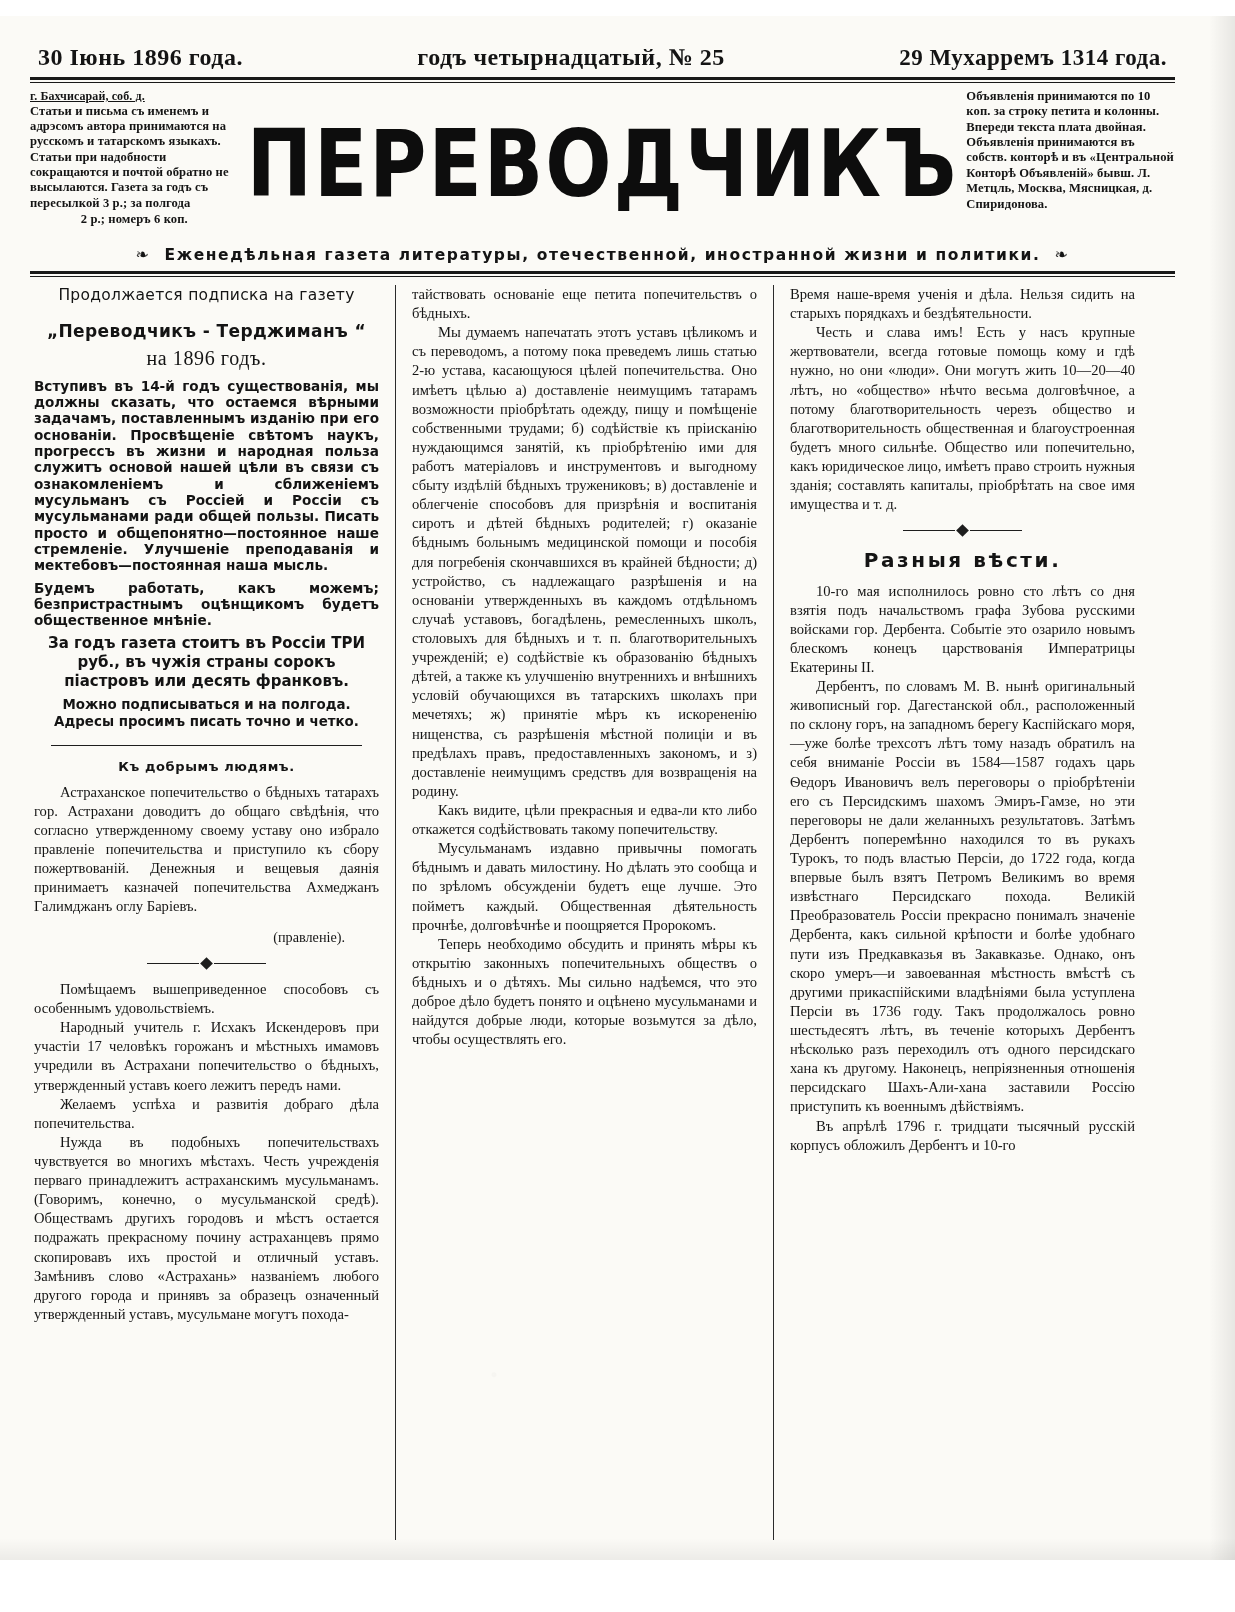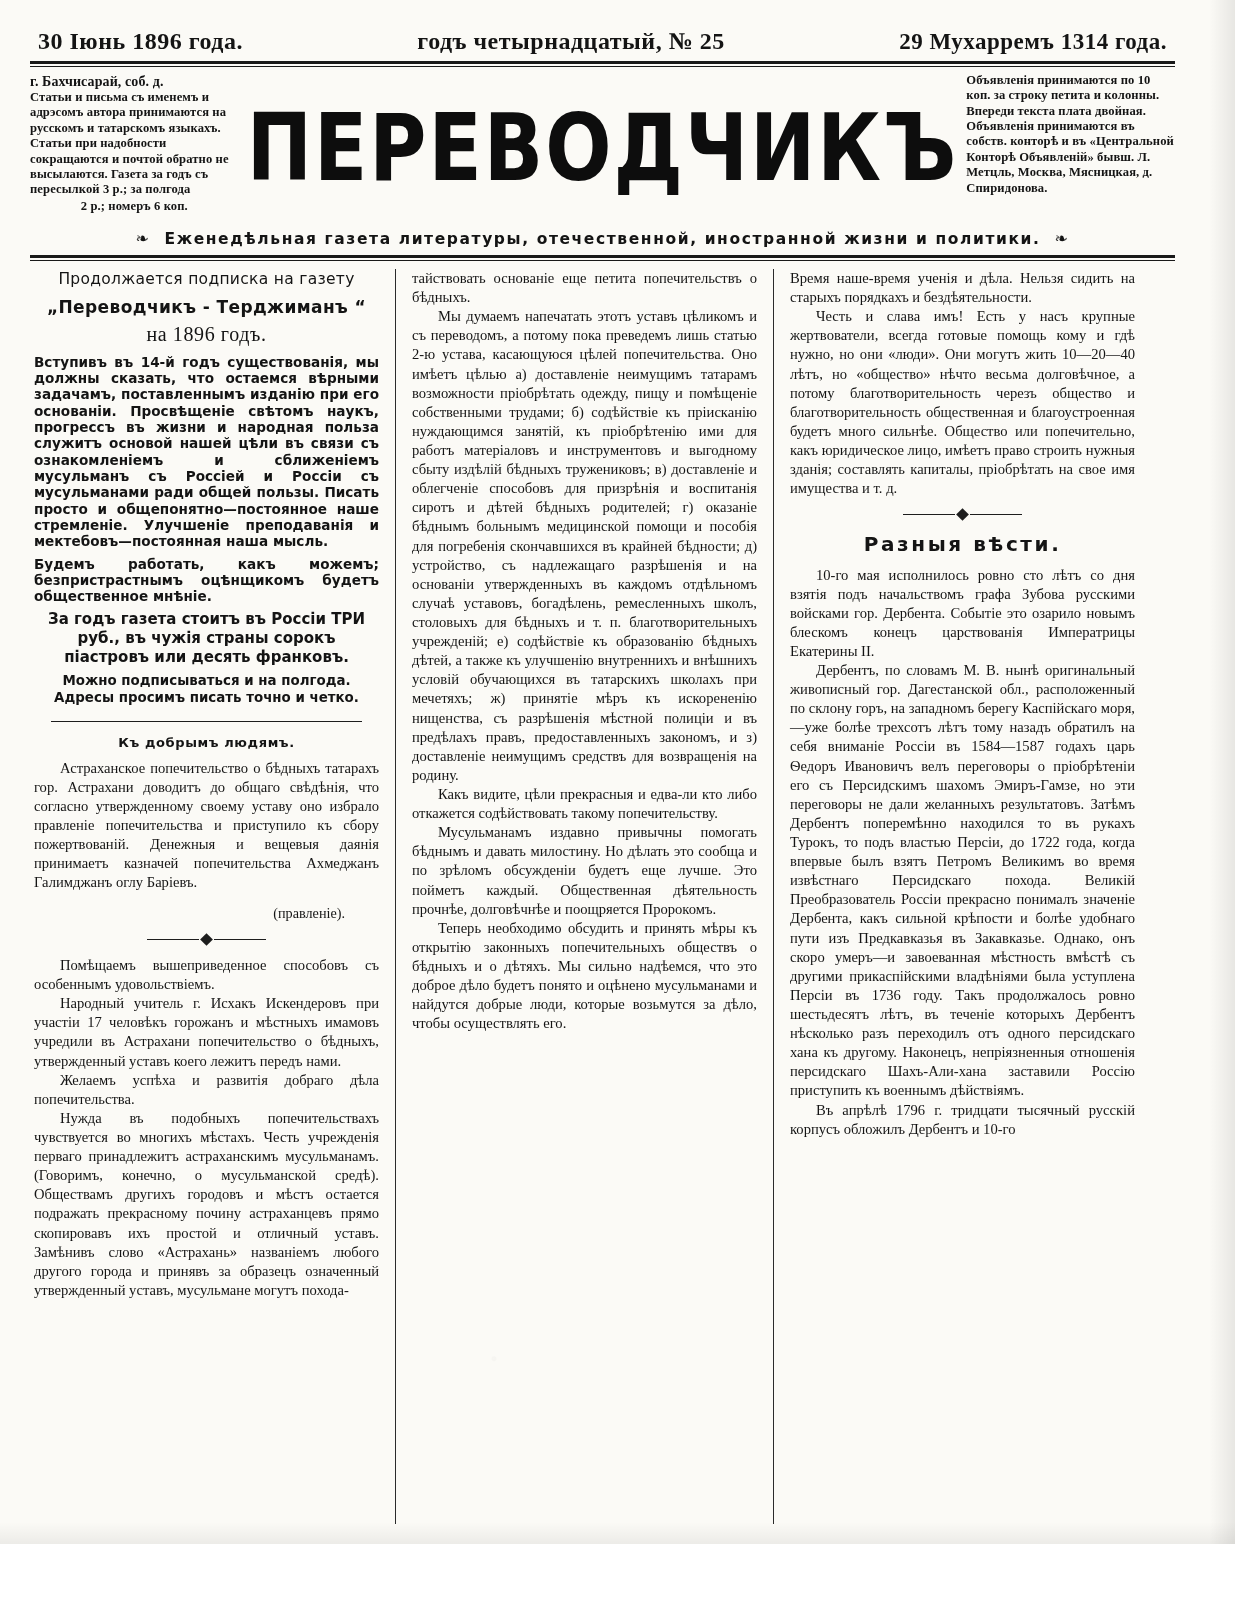--- a/index.html
+++ b/index.html
@@ -10,21 +10,21 @@
   body {
     width: 1235px;
     height: 1612px;
     font-family: "Liberation Serif", "DejaVu Serif", serif;
     color: #141414;
     position: relative;
     overflow: hidden;
   }
   .page {
     position: absolute;
-    left: 0; top: 0;
+    left: 0; top: 16px;
     width: 1235px;
     height: 1544px;
     background: #fbfaf6;
     background-image:
       radial-gradient(circle at 12% 22%, rgba(0,0,0,0.025) 0 2px, transparent 3px),
       radial-gradient(circle at 68% 61%, rgba(0,0,0,0.02) 0 2px, transparent 3px),
       radial-gradient(circle at 40% 88%, rgba(0,0,0,0.02) 0 2px, transparent 3px);
   }
   .sheet {
     position: absolute;
@@ -63,21 +63,21 @@
   .mh-left, .mh-right {
     width: 224px;
     font-size: 12.6px;
     line-height: 1.22;
     font-weight: bold;
     letter-spacing: 0.1px;
   }
   .mh-left { padding-right: 8px; text-align: left; }
   .mh-right { padding-left: 8px; text-align: left; }
   .mh-left p, .mh-right p { margin: 0; }
-  .mh-left .lead { font-size: 14px; }
+  .mh-left .lead { font-size: 12px; text-decoration: underline; }
   .mh-left .price-line { text-align: center; margin-top: 1px; }
   .mh-center {
     flex: 1;
     display: flex;
     align-items: center;
     justify-content: center;
   }
   .logo {
     font-family: "DejaVu Sans", "Liberation Sans", sans-serif;
     font-weight: bold;
@@ -123,21 +123,21 @@
   }
   .col p { margin: 0 0 0 0; text-indent: 26px; }
   .col p.noind { text-indent: 0; }
 
   
   .sub-head {
     text-align: center;
     font-family: "DejaVu Sans", "Liberation Sans", sans-serif;
     font-size: 15.5px;
     letter-spacing: 0.3px;
-    margin-bottom: 7px;
+    margin-bottom: 15px;
   }
   .sub-title {
     text-align: center;
     font-family: "DejaVu Sans", "Liberation Sans", sans-serif;
     font-weight: bold;
     font-size: 17px;
     letter-spacing: 0.4px;
     margin: 2px 0 2px 0;
   }
   .sub-year {

